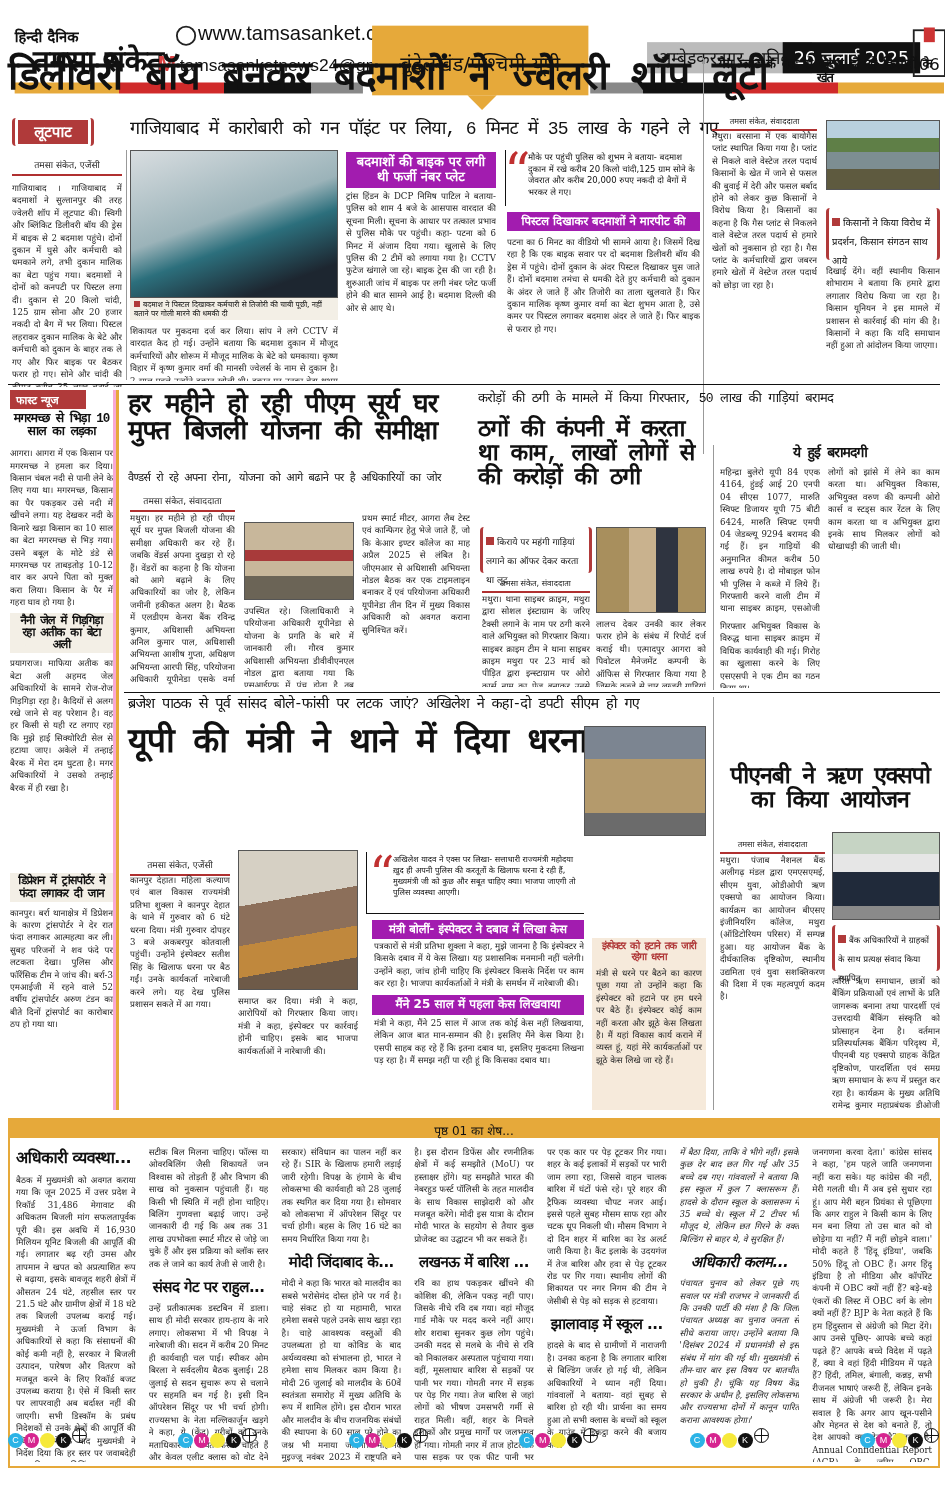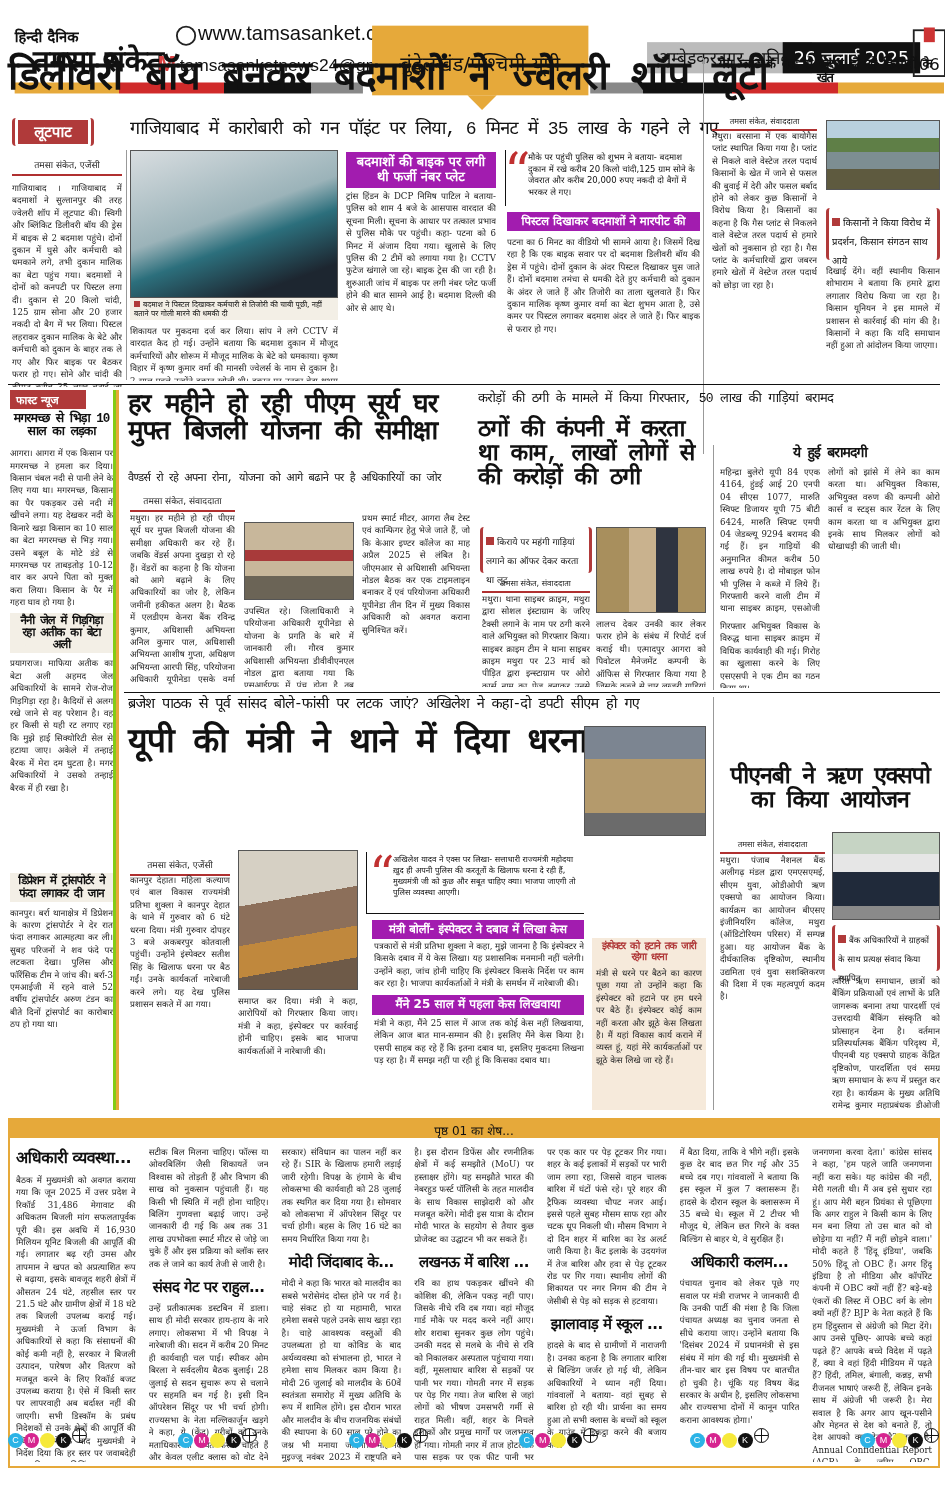--- a/index.html
+++ b/index.html
@@ -79,21 +79,21 @@
 <div class="abs byline" data-name="byline" style="left:712px;top:115px;width:105px;font-size:8px">तमसा संकेत, संवाददाता</div>
 <div class="abs txt" data-name="article-body" style="left:712px;top:130px;width:105px;height:250px">मथुरा। बरसाना में एक बायोगैस प्लांट स्थापित किया गया है। प्लांट से निकले वाले वेस्टेज तरल पदार्थ किसानों के खेत में जाने से फसल की बुवाई में देरी और फसल बर्बाद होने को लेकर कुछ किसानों ने विरोध किया है। किसानों का कहना है कि गैस प्लांट से निकलने वाले वेस्टेज तरल पदार्थ से हमारे खेतों को नुकसान हो रहा है। गैस प्लांट के कर्मचारियों द्वारा जबरन हमारे खेतों में वेस्टेज तरल पदार्थ को छोड़ा जा रहा है।</div>
 <div class="abs photo" data-name="farmers-photo" style="left:826px;top:120px;width:114px;height:70px;background:linear-gradient(180deg,#b9d0de 0 25%,#5f7f47 25% 45%,#7d8e92 45% 70%,#5e5a3f 70%)"></div>
 <div class="abs" data-name="protest-box" style="left:826px;top:208px;width:114px;height:52px;border-left:3px solid #b03a3a;border-right:3px solid #b03a3a;border-radius:4px;padding:3px">
   <span data-name="bullet-icon" style="display:inline-block;width:8px;height:8px;background:#b03a3a;margin-right:3px"></span><span data-name="box-text" style="font-size:9.5px;line-height:12px">किसानों ने किया विरोध में प्रदर्शन, किसान संगठन साथ आये</span>
 </div>
 <div class="abs txt" data-name="article-body" style="left:826px;top:265px;width:114px;height:115px">दिखाई देंगे। वहीं स्थानीय किसान शोभाराम ने बताया कि हमारे द्वारा लगातार विरोध किया जा रहा है। किसान यूनियन ने इस मामले में प्रशासन से कार्रवाई की मांग की है। किसानों ने कहा कि यदि समाधान नहीं हुआ तो आंदोलन किया जाएगा।</div>
 
 <div class="abs rule" data-name="section-rule" style="left:8px;top:384px;width:932px;height:1px"></div>
 
-<div class="abs" data-name="fast-news-sidebar" style="left:10px;top:390px;width:106px;height:720px;border-right:3px solid #84cc16;box-shadow:3px 0 0 #e6a93a">
+<div class="abs" data-name="fast-news-sidebar" style="left:10px;top:390px;width:106px;height:720px;border-right:3px solid #f9a8d4;box-shadow:3px 0 0 #e6a93a">
   <div data-name="fast-news-label" style="background:#b03a3a;color:#fff;font-weight:bold;font-size:11px;padding:2px 6px;width:76px">फास्ट न्यूज</div>
   <div class="hl" data-name="news-heading" style="font-size:12.5px;text-align:center;margin-top:4px">मगरमच्छ से भिड़ा 10 साल का लड़का</div>
   <div class="txt" data-name="news-body" style="margin-top:8px;height:160px">आगरा। आगरा में एक किसान पर मगरमच्छ ने हमला कर दिया। किसान चंबल नदी से पानी लेने के लिए गया था। मगरमच्छ, किसान का पैर पकड़कर उसे नदी में खींचने लगा। यह देखकर नदी के किनारे खड़ा किसान का 10 साल का बेटा मगरमच्छ से भिड़ गया। उसने बबूल के मोटे डंडे से मगरमच्छ पर ताबड़तोड़ 10-12 वार कर अपने पिता को मुक्त करा लिया। किसान के पैर में गहरा घाव हो गया है।</div>
   <div data-name="news-heading-box" style="background:#f3efe6;margin-top:6px;padding:2px">
     <div class="hl" data-name="news-heading" style="font-size:11.5px;text-align:center">नैनी जेल में गिड़गिड़ा रहा अतीक का बेटा अली</div>
   </div>
   <div class="txt" data-name="news-body" style="margin-top:4px;height:210px">प्रयागराज। माफिया अतीक का बेटा अली अहमद जेल अधिकारियों के सामने रोज-रोज गिड़गिड़ा रहा है। कैदियों से अलग रखे जाने से वह परेशान है। वह हर किसी से यही रट लगाए रहा कि मुझे हाई सिक्योरिटी सेल से हटाया जाए। अकेले में तन्हाई बैरक में मेरा दम घुटता है। मगर अधिकारियों ने उसको तन्हाई बैरक में ही रखा है।</div>
   <div data-name="news-heading-box" style="background:#f3efe6;margin-top:6px;padding:2px">
     <div class="hl" data-name="news-heading" style="font-size:11.5px;text-align:center">डिप्रेशन में ट्रांसपोर्टर ने फंदा लगाकर दी जान</div>
   </div>
@@ -177,21 +177,21 @@
       <div data-name="continued-column" style="flex: 1 1 0%; overflow: hidden;">
         <div class="txt" data-name="continued-body">है। इस दौरान डिफेंस और रणनीतिक क्षेत्रों में कई समझौते (MoU) पर हस्ताक्षर होंगे। यह समझौते भारत की नेबरहुड फर्स्ट पॉलिसी के तहत मालदीव के साथ विकास साझेदारी को और मजबूत करेंगे। मोदी इस यात्रा के दौरान मोदी भारत के सहयोग से तैयार कुछ प्रोजेक्ट का उद्घाटन भी कर सकते हैं।</div>
         <div class="subhead" data-name="continued-heading">लखनऊ में बारिश ...</div>
         <div class="txt" data-name="continued-body">रवि का हाथ पकड़कर खींचने की कोशिश की, लेकिन पकड़ नहीं पाए। जिसके नीचे रवि दब गया। वहां मौजूद गार्ड मौके पर मदद करने नहीं आए। शोर शराबा सुनकर कुछ लोग पहुंचे। उनकी मदद से मलबे के नीचे से रवि को निकालकर अस्पताल पहुंचाया गया। वहीं, मूसलाधार बारिश से सड़कों पर पानी भर गया। गोमती नगर में सड़क पर पेड़ गिर गया। तेज बारिश से जहां लोगों को भीषण उमसभरी गर्मी से राहत मिली। वहीं, शहर के निचले इलाकों और प्रमुख मार्गों पर जलभराव हो गया। गोमती नगर में ताज होटल के पास सड़क पर एक फीट पानी भर गया। BKT में एक दुकान में पानी भर गया। एयरफोर्स स्टेशन गेट</div>
       </div>
       <div data-name="continued-column" style="flex: 1 1 0%; overflow: hidden;">
         <div class="txt" data-name="continued-body">पर एक कार पर पेड़ टूटकर गिर गया। शहर के कई इलाकों में सड़कों पर भारी जाम लगा रहा, जिससे वाहन चालक बारिश में घंटों फंसे रहे। पूरे शहर की ट्रैफिक व्यवस्था चौपट नजर आई। इससे पहले सुबह मौसम साफ रहा और चटक धूप निकली थी। मौसम विभाग ने दो दिन शहर में बारिश का रेड अलर्ट जारी किया है। कैंट इलाके के उदयगंज में तेज बारिश और हवा से पेड़ टूटकर रोड पर गिर गया। स्थानीय लोगों की शिकायत पर नगर निगम की टीम ने जेसीबी से पेड़ को सड़क से हटवाया।</div>
         <div class="subhead" data-name="continued-heading">झालावाड़ में स्कूल ...</div>
         <div class="txt" data-name="continued-body">हादसे के बाद से ग्रामीणों में नाराजगी है। उनका कहना है कि लगातार बारिश से बिल्डिंग जर्जर हो गई थी, लेकिन अधिकारियों ने ध्यान नहीं दिया। गांववालों ने बताया- वहां सुबह से बारिश हो रही थी। प्रार्थना का समय हुआ तो सभी क्लास के बच्चों को स्कूल के ग्राउंड में इकट्ठा करने की बजाय कमरे</div>
       </div>
-      <div data-name="continued-column" style="flex: 1 1 0%; overflow: hidden;">
+      <div data-name="continued-column" style="flex: 1 1 0%; overflow: hidden; font-style: italic;">
         <div class="txt" data-name="continued-body">में बैठा दिया, ताकि वे भीगे नहीं। इसके कुछ देर बाद छत गिर गई और 35 बच्चे दब गए। गांववालों ने बताया कि इस स्कूल में कुल 7 क्लासरूम हैं। हादसे के दौरान स्कूल के क्लासरूम में 35 बच्चे थे। स्कूल में 2 टीचर भी मौजूद थे, लेकिन छत गिरने के वक्त बिल्डिंग से बाहर थे, वे सुरक्षित हैं।</div>
         <div class="subhead" data-name="continued-heading">अधिकारी कलम...</div>
         <div class="txt" data-name="continued-body">पंचायत चुनाव को लेकर पूछे गए सवाल पर मंत्री राजभर ने जानकारी दी कि उनकी पार्टी की मंशा है कि जिला पंचायत अध्यक्ष का चुनाव जनता से सीधे कराया जाए। उन्होंने बताया कि 'दिसंबर 2024 में प्रधानमंत्री से इस संबंध में मांग की गई थी। मुख्यमंत्री से तीन-चार बार इस विषय पर बातचीत हो चुकी है। चूंकि यह विषय केंद्र सरकार के अधीन है, इसलिए लोकसभा और राज्यसभा दोनों में कानून पारित कराना आवश्यक होगा।'</div>
       </div>
       <div data-name="continued-column" style="flex: 1 1 0%; overflow: hidden;">
         <div class="txt" data-name="continued-body">जनगणना करवा देता।' कांग्रेस सांसद ने कहा, 'हम पहले जाति जनगणना नहीं करा सके। यह कांग्रेस की नहीं, मेरी गलती थी। मैं अब इसे सुधार रहा हूं। आप मेरी बहन प्रियंका से पूछिएगा कि अगर राहुल ने किसी काम के लिए मन बना लिया तो उस बात को वो छोड़ेगा या नहीं? मैं नहीं छोड़ने वाला।' मोदी कहते हैं 'हिंदू इंडिया', जबकि 50% हिंदू तो OBC हैं। अगर हिंदू इंडिया है तो मीडिया और कॉर्पोरेट कंपनी में OBC क्यों नहीं हैं? बड़े-बड़े एंकरों की लिस्ट में OBC वर्ग के लोग क्यों नहीं हैं? BJP के नेता कहते हैं कि हम हिंदुस्तान से अंग्रेजी को मिटा देंगे। आप उनसे पूछिए- आपके बच्चे कहां पढ़ते हैं? आपके बच्चे विदेश में पढ़ते हैं, क्या वे वहां हिंदी मीडियम में पढ़ते हैं? हिंदी, तमिल, बंगाली, कन्नड़, सभी रीजनल भाषाएं जरूरी हैं, लेकिन इनके साथ में अंग्रेजी भी जरूरी है। मेरा सवाल है कि अगर आप खून-पसीने और मेहनत से देश को बनाते हैं, तो देश आपको क्या देता है? जवाब है- Annual Confidential Report (ACR) के जरिए OBC, आदिवासियों, दलितों के अधिकारों की हत्या कर दी जाती है।</div>
       </div>
     </div>
 </div>
 

